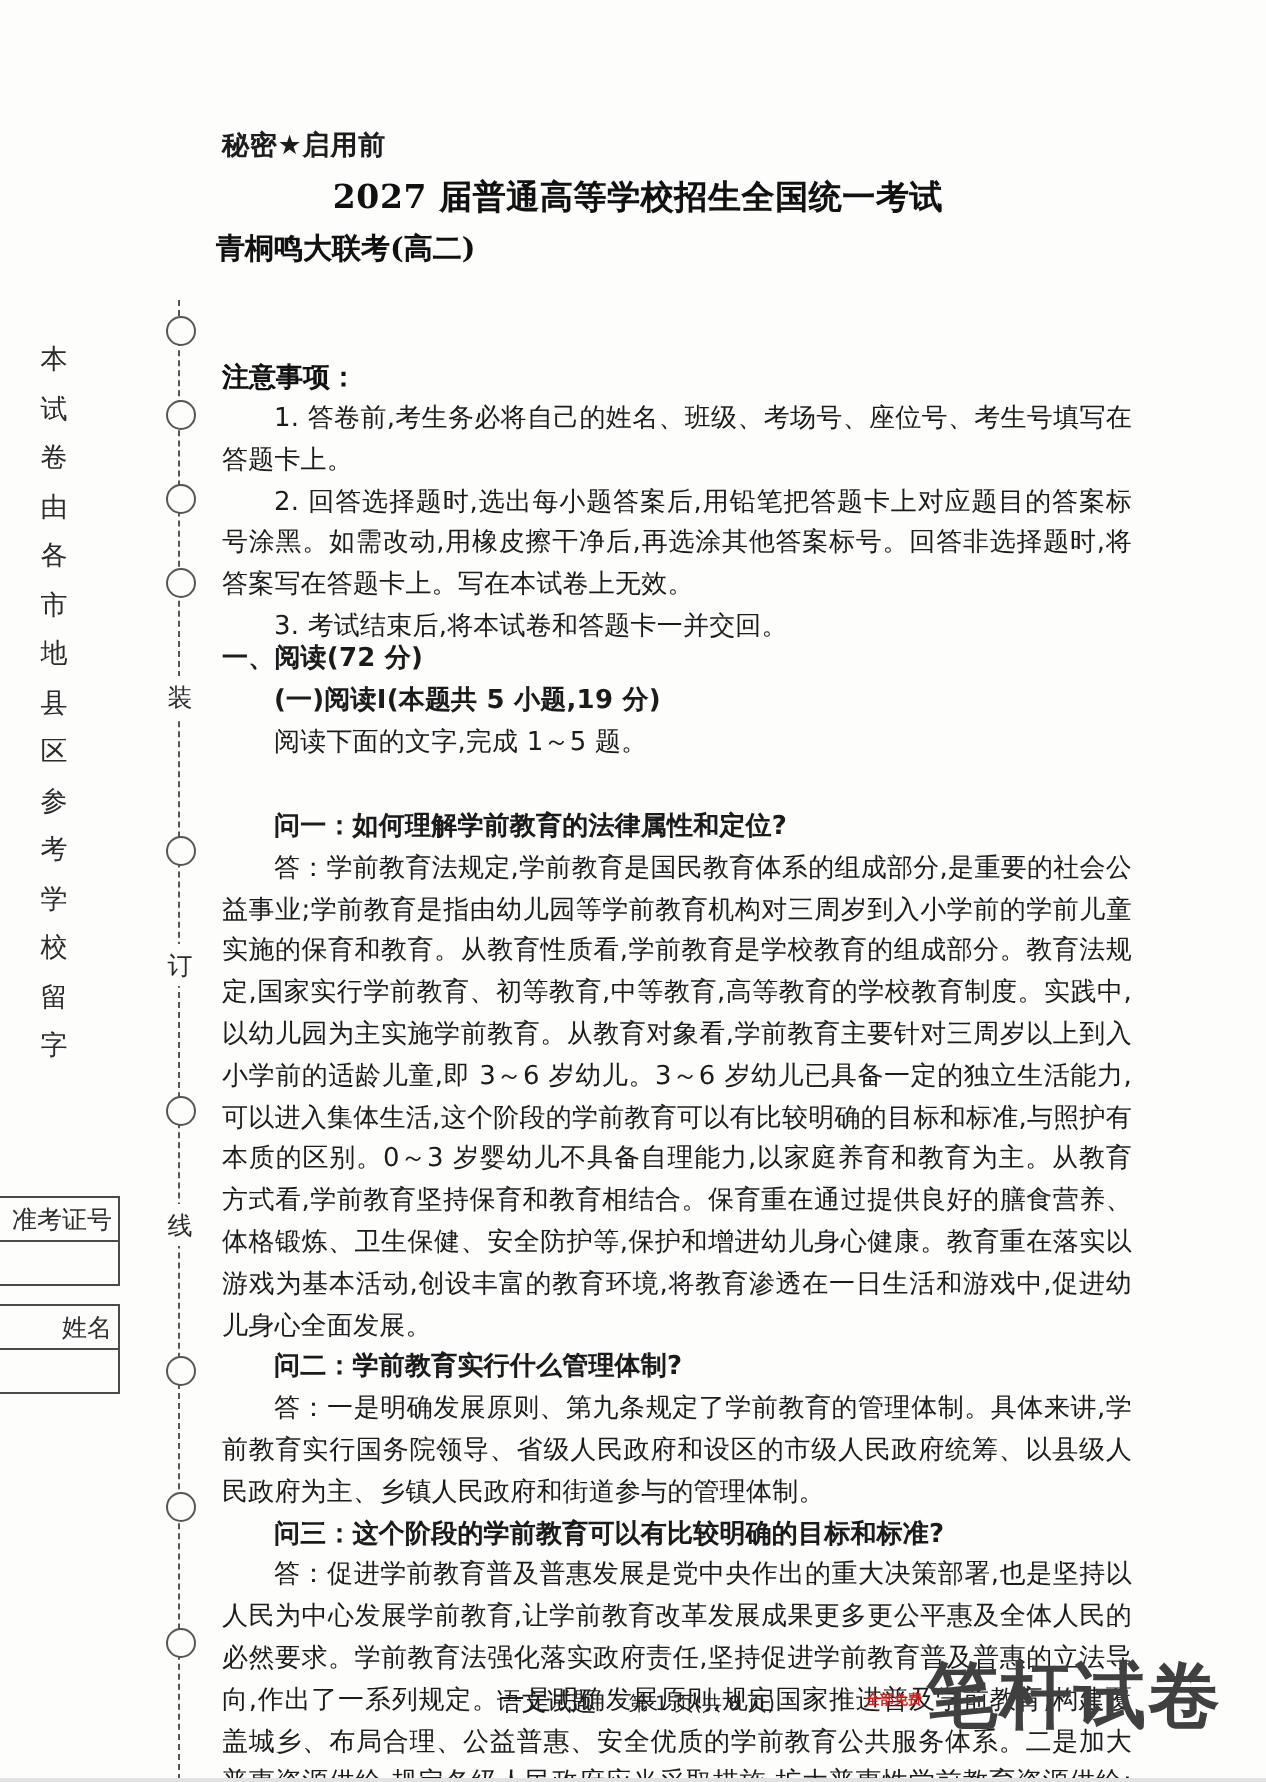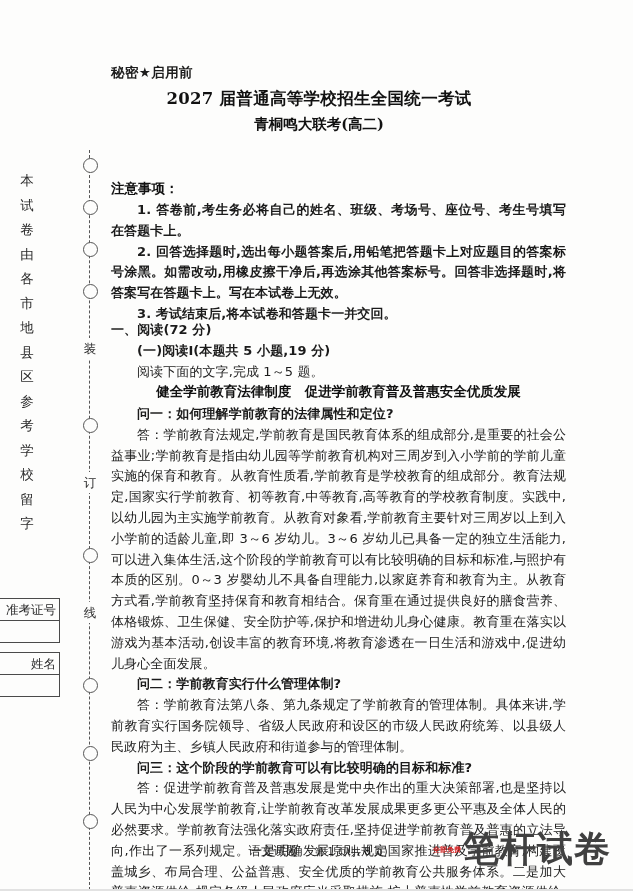--- a/index.html
+++ b/index.html
@@ -129,21 +129,20 @@
     font-weight: bold;
     color: #111;
     letter-spacing: 0.3px;
     font-family: "DejaVu Serif", "Liberation Serif", serif;
   }
   .title-sub {
     position: absolute;
     left: 0;
     top: 115px;
     width: 422px;
-    text-align: center;
     font-size: 14.5px;
     font-weight: bold;
     color: #111;
     font-family: "DejaVu Serif", "Liberation Serif", serif;
   }
   .title-subject {
     position: absolute;
     left: 0;
     top: 140px;
     width: 422px;
@@ -172,21 +171,21 @@
     font-size: 13px;
     line-height: 20.8px;
     color: #1b1b1b;
     text-align: justify;
     text-justify: inter-character;
     letter-spacing: 0.1px;
   }
   .indent2 { text-indent: 26px; }
   .para { margin: 0; }
 
-  #notice-list { top: 200px; font-weight: bold; }
+  #notice-list { top: 200px; }
 
   #section-one {
     top: 320px;
     font-weight: bold;
   }
   #sub-one {
     top: 341px;
     text-indent: 26px;
     font-weight: bold;
   }
@@ -329,27 +328,26 @@
     <div class="notice-head">注意事项：</div>
     <div class="body-block" id="notice-list">
         <p class="para indent2">1. 答卷前,考生务必将自己的姓名、班级、考场号、座位号、考生号填写在答题卡上。</p>
         <p class="para indent2">2. 回答选择题时,选出每小题答案后,用铅笔把答题卡上对应题目的答案标号涂黑。如需改动,用橡皮擦干净后,再选涂其他答案标号。回答非选择题时,将答案写在答题卡上。写在本试卷上无效。</p>
         <p class="para indent2">3. 考试结束后,将本试卷和答题卡一并交回。</p>
       </div>
 
     <div class="body-block" id="section-one">一、阅读(72 分)</div>
     <div class="body-block" id="sub-one">(一)阅读Ⅰ(本题共 5 小题,19 分)</div>
     <div class="body-block" id="read-instr">阅读下面的文字,完成 1～5 题。</div>
-    <div class="passage-title">健全学前教育法律制度　促进学前教育普及普惠安全优质发展</div>
 
     <div class="body-block" id="qa-block">
         <p class="para q">问一：如何理解学前教育的法律属性和定位?</p>
         <p class="para a">答：学前教育法规定,学前教育是国民教育体系的组成部分,是重要的社会公益事业;学前教育是指由幼儿园等学前教育机构对三周岁到入小学前的学前儿童实施的保育和教育。从教育性质看,学前教育是学校教育的组成部分。教育法规定,国家实行学前教育、初等教育,中等教育,高等教育的学校教育制度。实践中,以幼儿园为主实施学前教育。从教育对象看,学前教育主要针对三周岁以上到入小学前的适龄儿童,即 3～6 岁幼儿。3～6 岁幼儿已具备一定的独立生活能力,可以进入集体生活,这个阶段的学前教育可以有比较明确的目标和标准,与照护有本质的区别。0～3 岁婴幼儿不具备自理能力,以家庭养育和教育为主。从教育方式看,学前教育坚持保育和教育相结合。保育重在通过提供良好的膳食营养、体格锻炼、卫生保健、安全防护等,保护和增进幼儿身心健康。教育重在落实以游戏为基本活动,创设丰富的教育环境,将教育渗透在一日生活和游戏中,促进幼儿身心全面发展。</p>
         <p class="para q">问二：学前教育实行什么管理体制?</p>
-        <p class="para a">答：学前教育法第八条、第九条规定了学前教育的管理体制。具体来讲,学前教育实行国务院领导、省级人民政府和设区的市级人民政府统筹、以县级人民政府为主、乡镇人民政府和街道参与的管理体制。</p>
+        <p class="para a">答：一是明确发展原则、第九条规定了学前教育的管理体制。具体来讲,学前教育实行国务院领导、省级人民政府和设区的市级人民政府统筹、以县级人民政府为主、乡镇人民政府和街道参与的管理体制。</p>
         <p class="para q">问三：这个阶段的学前教育可以有比较明确的目标和标准?</p>
         <p class="para a">答：促进学前教育普及普惠发展是党中央作出的重大决策部署,也是坚持以人民为中心发展学前教育,让学前教育改革发展成果更多更公平惠及全体人民的必然要求。学前教育法强化落实政府责任,坚持促进学前教育普及普惠的立法导向,作出了一系列规定。一是明确发展原则,规定国家推进普及学前教育,构建覆盖城乡、布局合理、公益普惠、安全优质的学前教育公共服务体系。二是加大普惠资源供给,规定各级人民政府应当采取措施,扩大普惠性学前教育资源供给;政府要通过直接举办公办幼儿园、支持国有企事业单位等其他公有主体举办公办幼儿园、扶持和规范社会力量举办普惠性民办幼儿园等方式,促进学前教育普惠发展。三是强化投入保障,规定学前教育实行政府投入为主、家庭</p>
       </div>
   </div>
 
   <div class="footer">
     <span>语文试题</span>
     &nbsp;&nbsp;
     <span class="pg">第 1 页(共 8 页)</span>
   </div>

